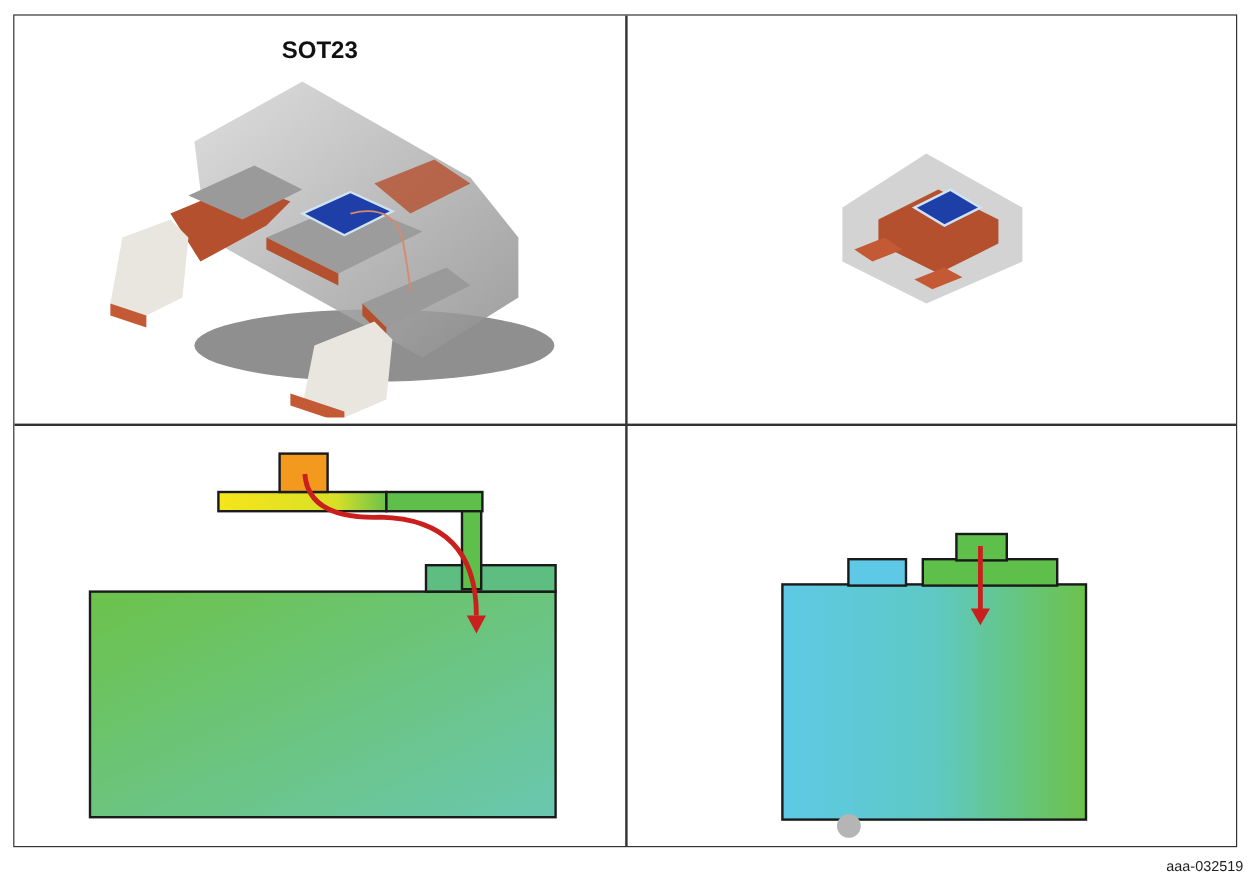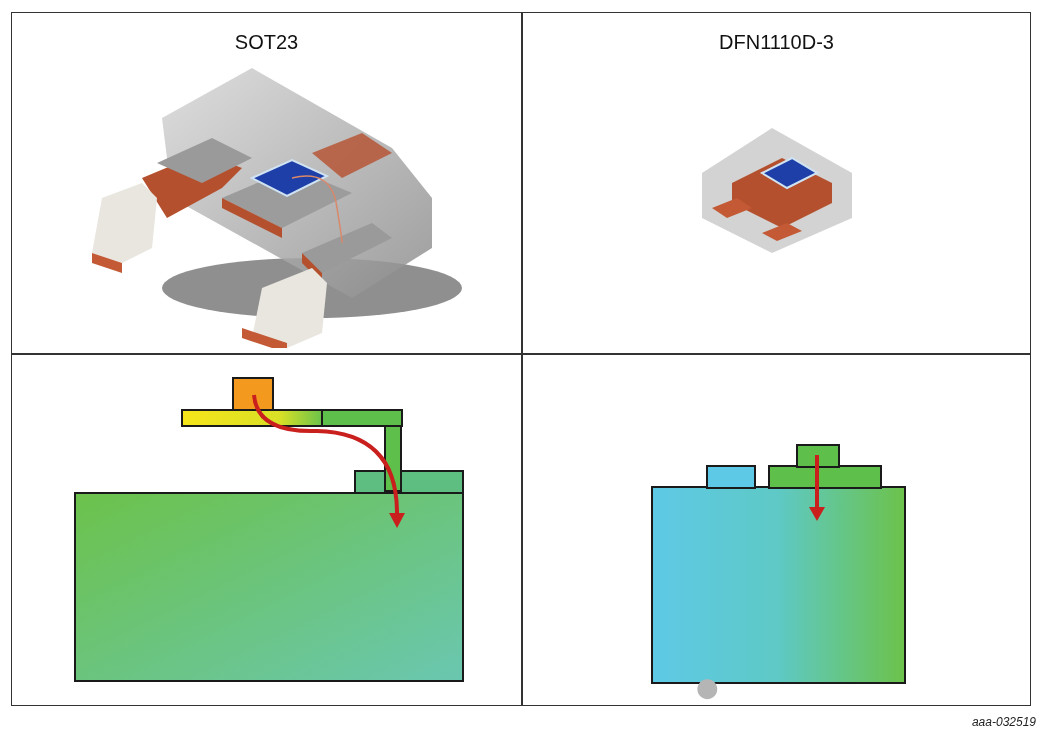--- a/index.html
+++ b/index.html
@@ -1,33 +1,32 @@
 <!DOCTYPE html>
 <html><head>
 <meta charset="utf-8">
 <style>
   html,body{margin:0;padding:0;background:#ffffff;}
   body{width:1048px;height:737px;position:relative;overflow:hidden;font-family:"Liberation Sans",sans-serif;}
   .grid{position:absolute;left:11px;top:12px;width:1020px;height:694px;border:1.5px solid #333;box-sizing:border-box;}
   .vline{position:absolute;left:509px;top:0;width:1.5px;height:100%;background:#333;}
   .hline{position:absolute;left:0;top:340px;width:100%;height:1.5px;background:#333;}
-  .title{position:absolute;top:18px;font-weight:normal;font-size:20px;color:#111;text-align:center;width:509px;}
+  .title{position:absolute;top:18px;font-weight:bold;font-size:20px;color:#111;text-align:center;width:509px;}
   .cell{position:absolute;}
-  .caption{position:absolute;right:12px;bottom:8px;font-style:italic;font-size:12px;color:#222;}
+  .caption{position:absolute;right:12px;bottom:8px;font-size:12px;color:#222;}
   .watermark{position:absolute;left:696px;top:672px;font-size:26px;color:#b5b5b5;font-family:"DejaVu Sans",sans-serif;letter-spacing:2px;display:flex;align-items:center;gap:8px;}
 </style>
 </head>
 <body>
 
 <div class="grid">
   <div class="vline"></div>
   <div class="hline"></div>
 
   <div class="title" style="left:0">SOT23</div>
-  <div class="title" style="left:510px">DFN1110D-3</div>
 
   <svg class="cell" style="left:50px;top:45px" width="420" height="290">
     <defs>
       <linearGradient id="mold1" x1="0" y1="0" x2="1" y2="1">
         <stop offset="0" stop-color="#d8d8d8"></stop>
           <stop offset="1" stop-color="#8c8c8c"></stop>
       </linearGradient>
     </defs>
     <ellipse cx="250" cy="230" rx="150" ry="30" fill="#333" opacity="0.55"></ellipse>
     <path d="M100 60 L190 10 L330 90 L370 140 L370 190 L290 240 L110 140 Z" fill="url(#mold1)" opacity="0.85"></path>

